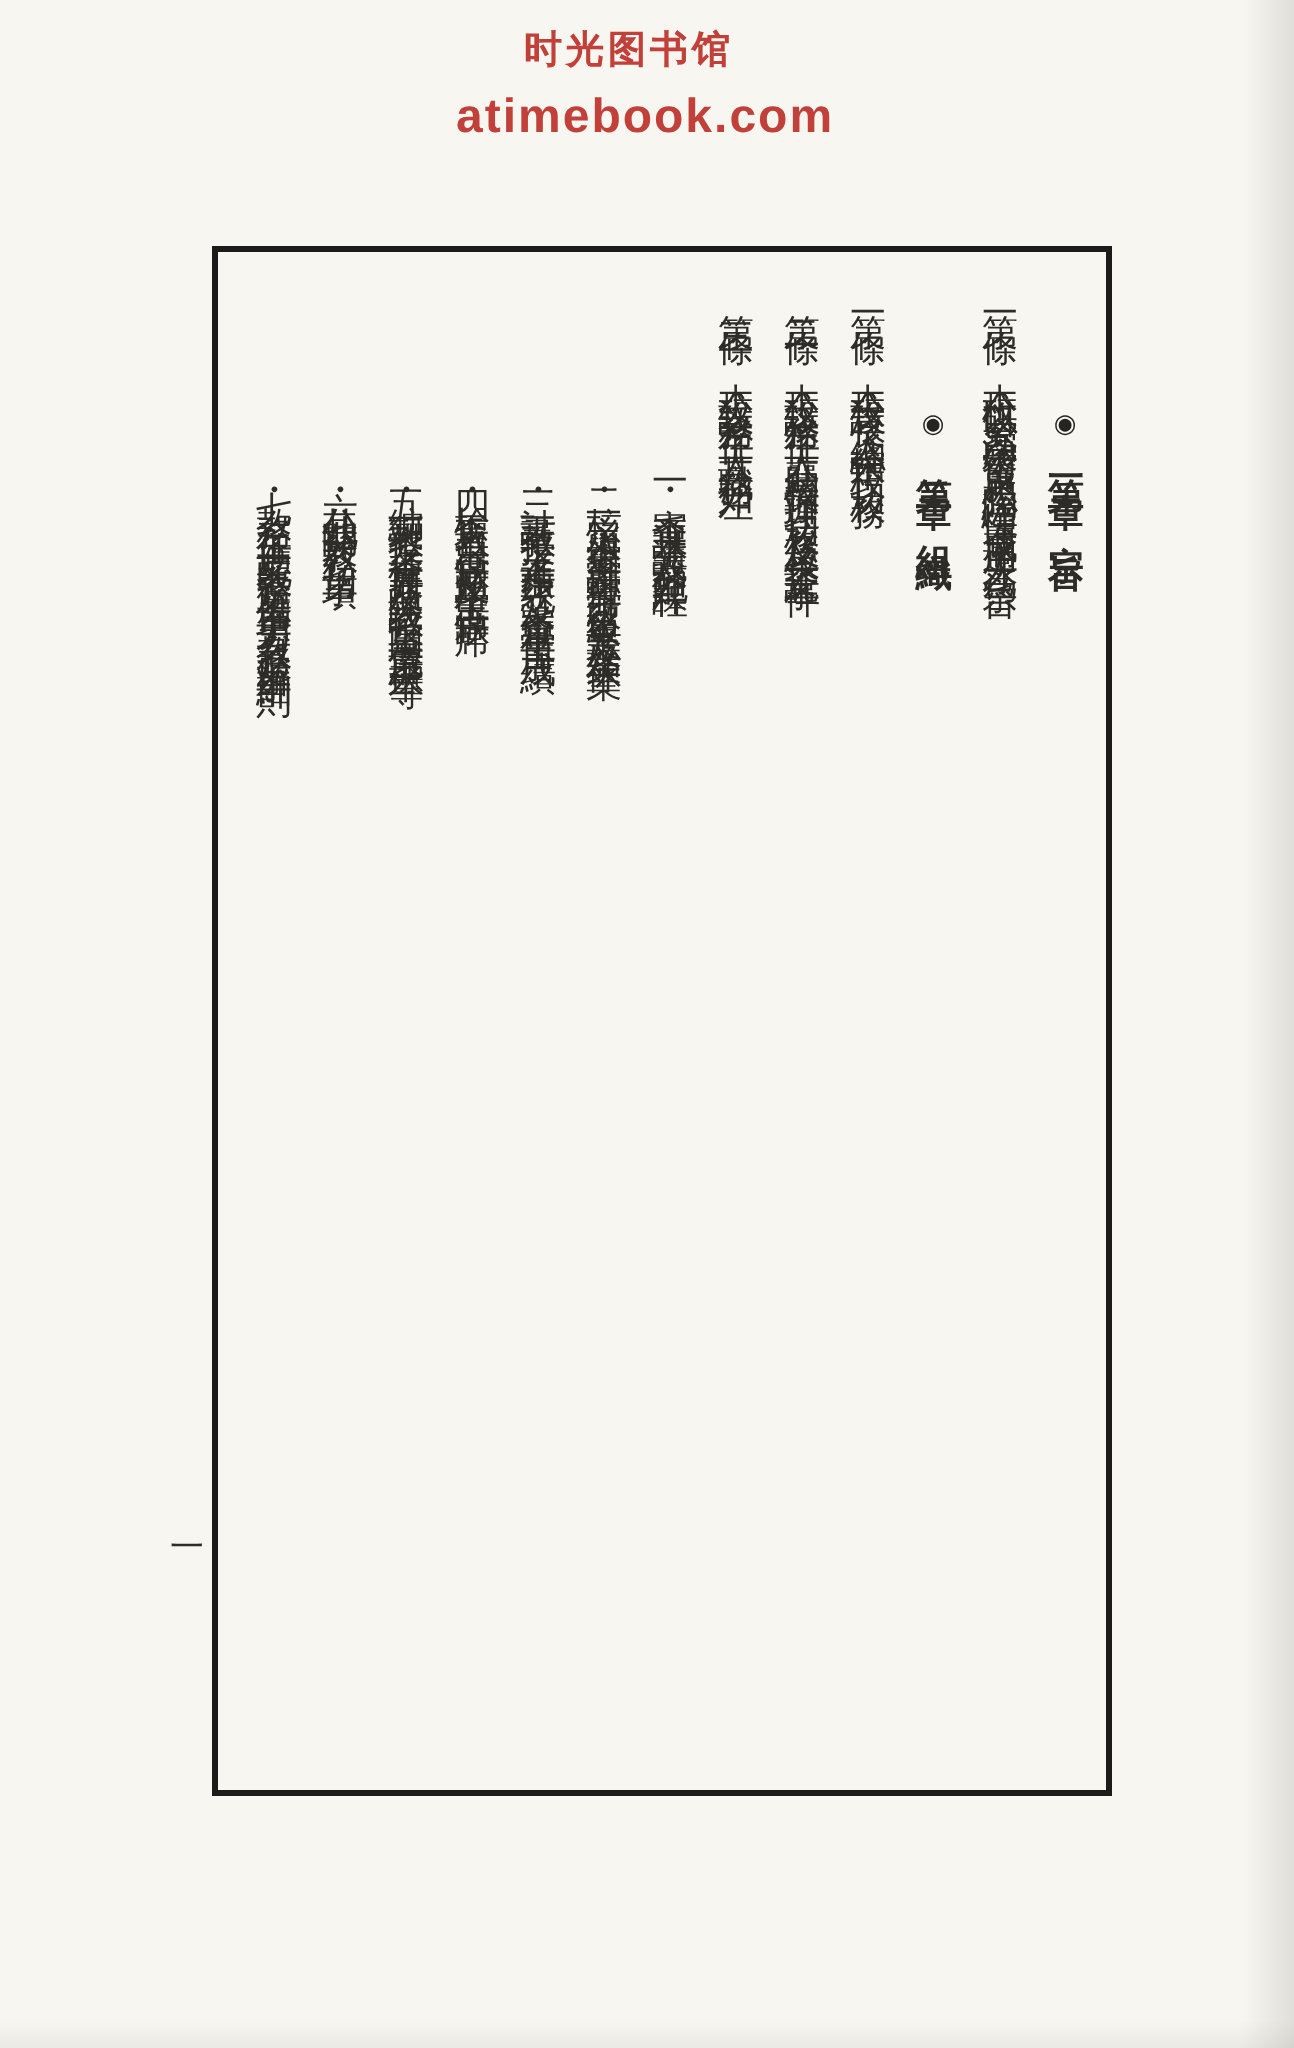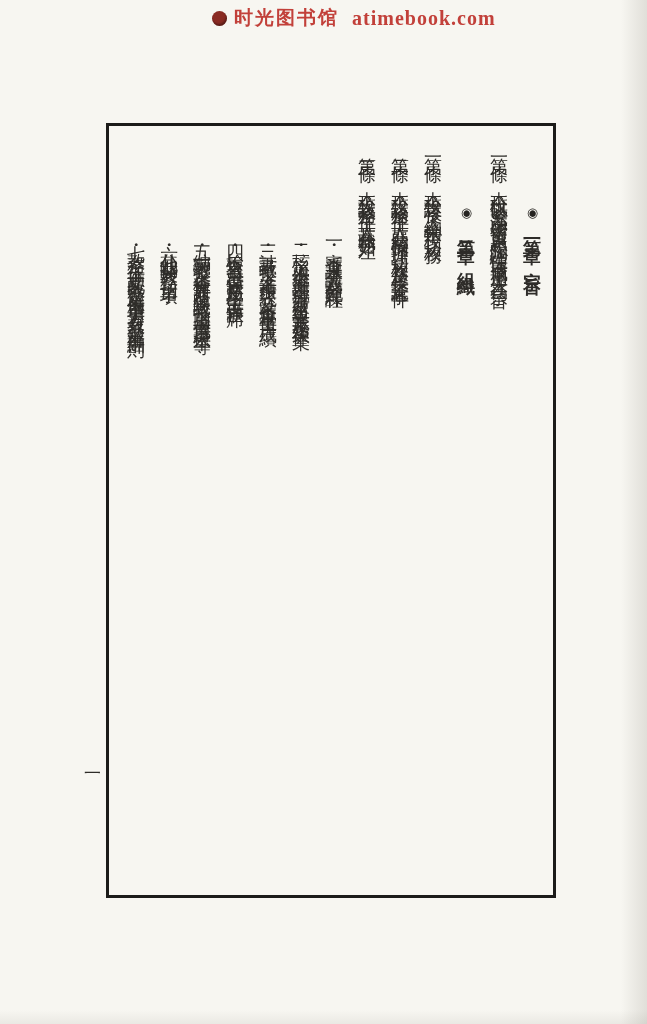--- a/index.html
+++ b/index.html
@@ -21,33 +21,34 @@
     position:absolute; left:0; bottom:0; width:100%; height:14px;
     background:linear-gradient(to bottom, rgba(120,115,105,0), rgba(120,115,105,0.10));
     pointer-events:none;
   }
 
   
   .watermark {
     position:absolute; top:5px; left:212px; height:26px;
     display:flex; align-items:center; gap:7px;
     white-space:nowrap;
+    flex-direction:column;
   }
   .wm-dot {
     width:15px; height:15px; border-radius:50%;
     display:inline-block;
     box-shadow:inset -1px -2px 2px rgba(0,0,0,0.35);
   }
   .wm-name {
     font-family:"DejaVu Sans","Liberation Sans",sans-serif;
     font-size:19px; font-weight:bold; letter-spacing:2px;
   }
   .wm-url {
-    font-family:Liberation Serif, serif;
-    font-size:20px; font-weight:bold; letter-spacing:1px; margin-left:6px;
+    font-family:Liberation Sans, sans-serif;
+    font-size:24px; font-weight:bold; letter-spacing:1px; margin-left:16px;
   }
 
   
   .page-box {
     position:absolute; left:106px; top:123px; width:450px; height:775px;
     border:3px solid #1c1b19;
     background:#f7f6f1;
   }
   .columns {
     position:absolute; inset:0;

